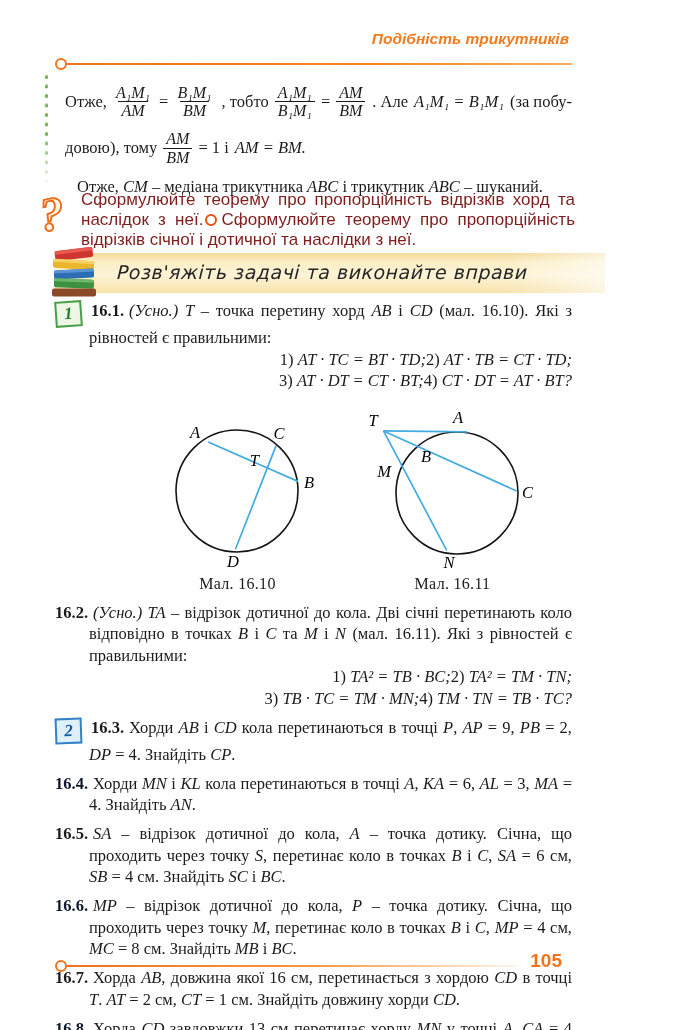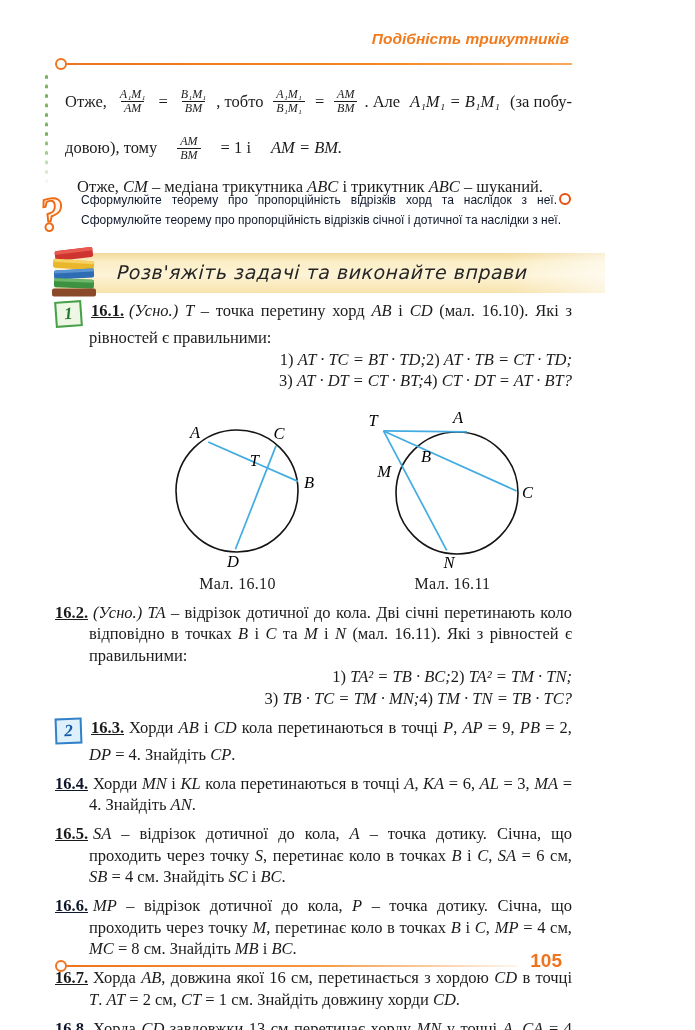--- a/index.html
+++ b/index.html
@@ -16,50 +16,50 @@
 
   .green-dots{position:absolute;left:44px;top:74px;width:5px;height:112px;
     background-image:radial-gradient(circle at 2.5px 3px,#79b55a 1.7px,rgba(0,0,0,0) 2px);
     background-size:5px 9.5px;background-repeat:repeat-y;
     -webkit-mask-image:linear-gradient(to bottom,#000 55%,transparent 100%);
             mask-image:linear-gradient(to bottom,#000 55%,transparent 100%);}
 
   
   .proof{position:absolute;top:78px;left:65px;right:33px;font-size:16.5px;}
   .mline1{display:flex;align-items:center;justify-content:space-between;height:47px;white-space:nowrap;}
-  .mline2{display:flex;align-items:center;height:46px;white-space:nowrap;gap:20px;}
+  .mline2{display:flex;align-items:center;height:46px;white-space:nowrap;gap:6px;}
   .mline3{margin-top:4px;line-height:24px;margin-left:12px;}
   .grp{display:inline-flex;align-items:center;gap:7px;}
-  .frac{display:inline-flex;flex-direction:column;align-items:center;font-size:12px;line-height:1.08;}
+  .frac{display:inline-flex;flex-direction:column;align-items:center;font-size:16px;line-height:1.08;}
   .frac .den{border-top:1.4px solid #1b1b1b;}
   .frac .num,.frac .den{padding:0 3px;}
   .mi{font-style:italic;}
 
   
   .question{position:absolute;top:190px;left:32px;right:30px;display:flex;gap:9px;}
   .qicon{flex:0 0 40px;transform:rotate(-6deg);margin-top:-2px;}
-  .qtext{font-family:"Liberation Sans","DejaVu Sans",sans-serif;font-size:12px;
-         line-height:20px;color:#0f172a;text-align:justify;}
+  .qtext{font-family:"Liberation Sans","DejaVu Sans",sans-serif;font-size:17px;
+         line-height:20px;color:#7f1d1d;text-align:justify;}
   .oring{display:inline-block;width:8px;height:8px;border:2.2px solid #e8500f;border-radius:50%;
          vertical-align:-1px;margin:0 4px 0 2px;}
 
   
   .banner{position:absolute;top:253px;left:55px;width:628px;height:40px;border-radius:3px;
     background:linear-gradient(to bottom,#f3d99a 0%,#fbeec6 22%,#fdf3d6 55%,#f7e3ac 100%);
     -webkit-mask-image:linear-gradient(to right,#000 72%,transparent 98%);
             mask-image:linear-gradient(to right,#000 72%,transparent 98%);}
   .banner-title{position:absolute;left:62px;top:7px;
     font-family:"DejaVu Sans","Liberation Sans",sans-serif;
     font-style:italic;font-size:19px;color:#252525;letter-spacing:0.5px;transform:skewX(-3deg);}
   .books{position:absolute;top:243px;left:48px;width:52px;height:56px;}
 
   
   .problems{position:absolute;top:300px;left:55px;right:33px;font-size:16.5px;line-height:21.5px;}
   .problem{margin-top:7.5px;padding-left:34px;text-indent:-34px;text-align:justify;}
-  .pnum{font-weight:bold;margin-right:5px;text-decoration:underline;}
+  .pnum{font-weight:bold;margin-right:5px;}
   .pnum.blue{color:#0f172a;}
   .badge{display:inline-block;text-indent:0;width:23px;height:22px;line-height:22px;text-align:center;
          font-style:italic;font-weight:bold;font-size:17px;margin-right:9px;vertical-align:-3px;
          transform:rotate(-4deg);}
   .badge.g{border:2.6px solid #46a049;background:#eef6e4;color:#1e7a2e;}
   .badge.bl{border:2.6px solid #3181c9;background:#def0fb;color:#1259a6;transform:rotate(-2deg);}
   .opts{text-indent:0;margin-left:0;}
   .opt-row{text-align:right;}
   .opt-col{display:inline-block;width:203px;}
 

